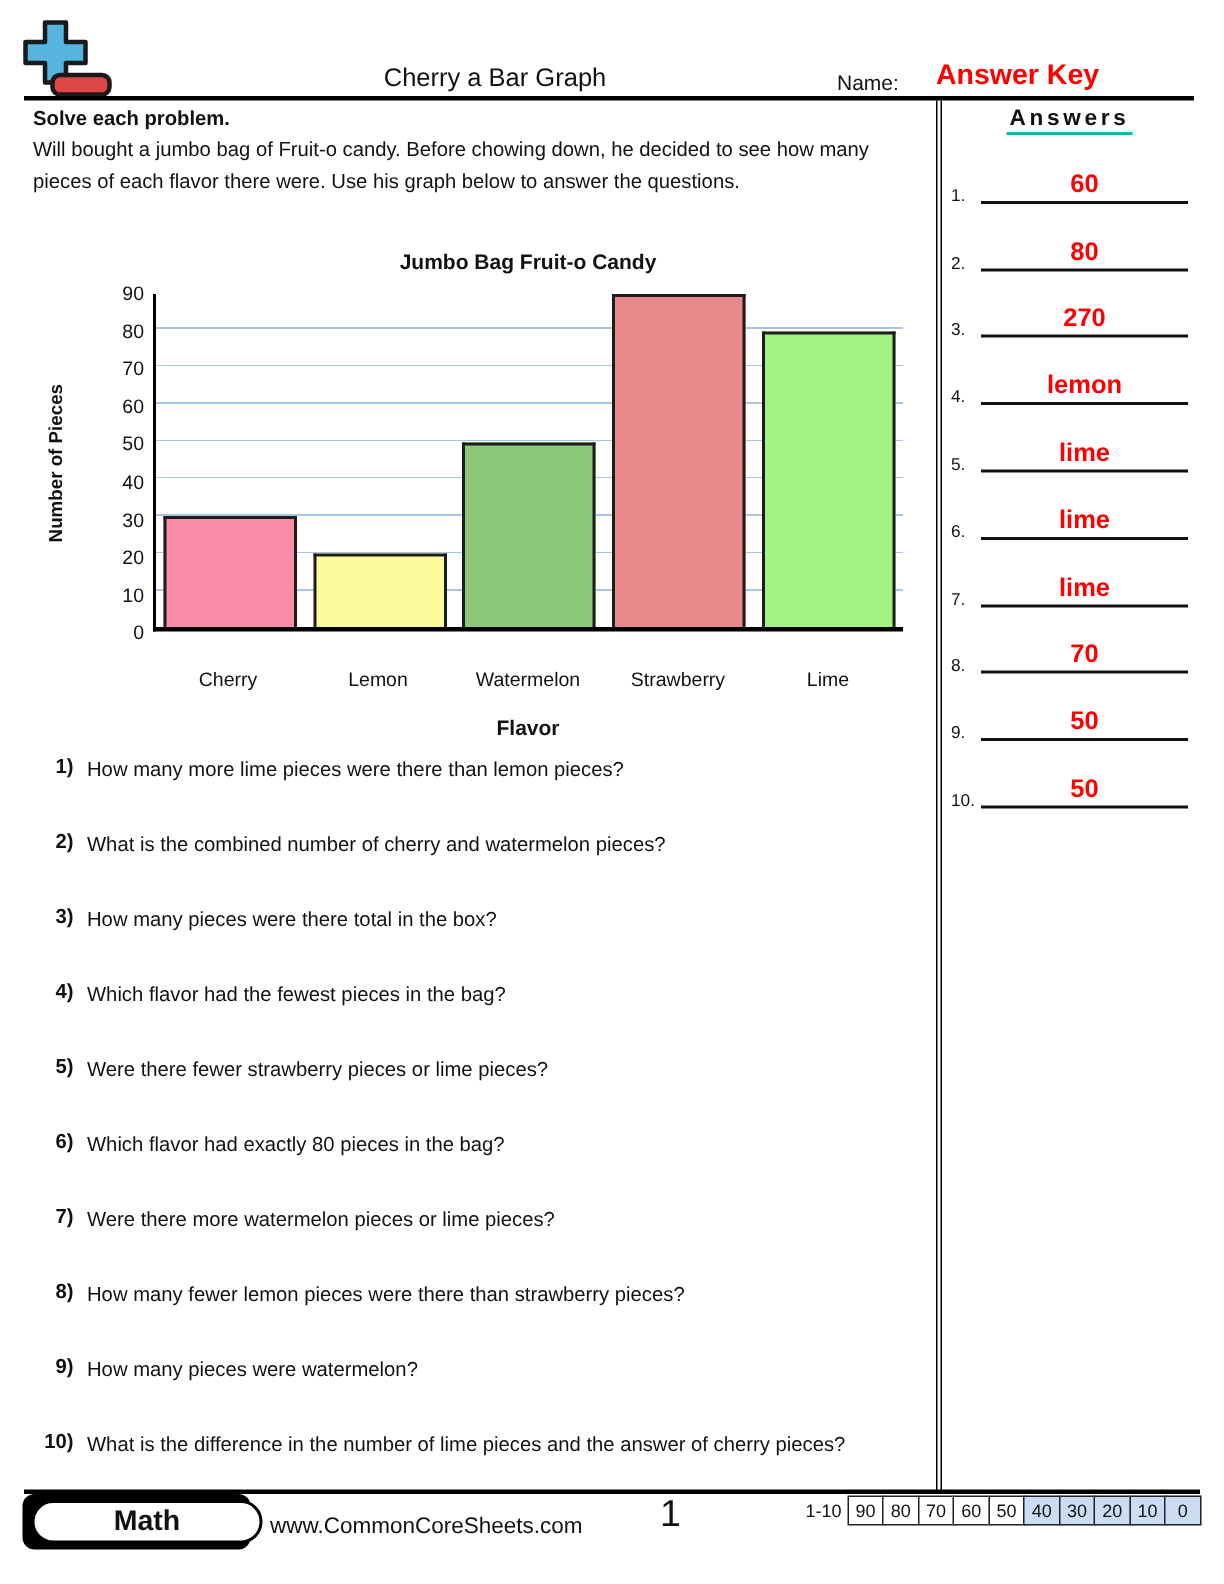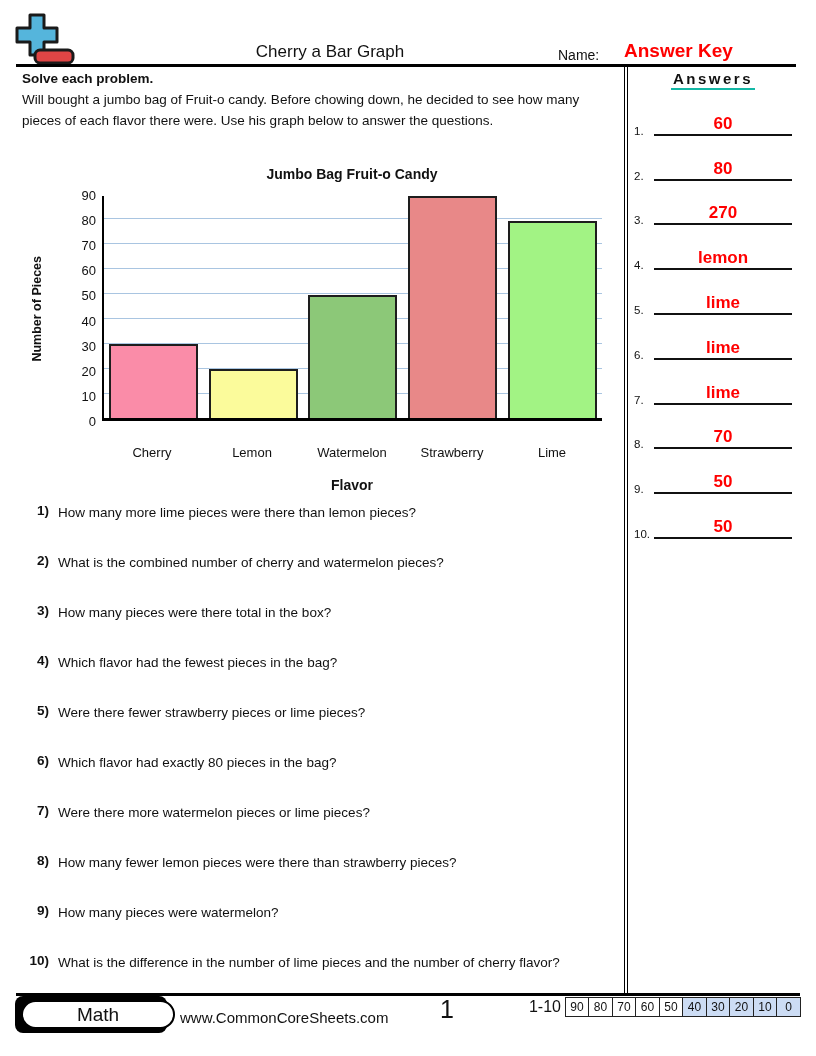--- a/index.html
+++ b/index.html
@@ -58,25 +58,25 @@
   .anum { position:absolute; left:2px; bottom:4px; font-size:11.5px; }
   .aline { position:absolute; left:22px; right:2px; bottom:5px; border-bottom:2px solid #111;
            text-align:center; padding-bottom:1px; }
   .aval { color:var(--accent); font-weight:bold; font-size:17px; line-height:1.05; }
 
   
   .footer-rule { position:absolute; left:16px; top:993px; width:784px; height:2.5px; background:#000; }
   .math-logo { position:absolute; left:15px; top:996px; width:152px; height:37px; background:#000; border-radius:8px; }
   .math-pill { position:absolute; left:6px; top:4px; right:-8px; bottom:4px; background:#fff;
                border:2.5px solid #000; border-radius:16px; display:flex; align-items:center; justify-content:center; }
-  .math-pill span { font-weight:normal; font-size:19px; }
+  .math-pill span { font-weight:bold; font-size:19px; }
   .site-url { position:absolute; left:180px; top:1009px; font-size:15px; }
   .page-num { position:absolute; left:397px; top:995px; width:100px; text-align:center; font-size:25px; }
   .score { position:absolute; right:15px; top:997px; display:flex; align-items:center; }
-  .score-label { font-size:16px; margin-right:5px; }
+  .score-label { font-size:12px; margin-right:5px; }
   .score-cell { width:25px; height:20px; border:1.5px solid #222; margin-left:-1.5px; text-align:center;
                 font-size:12px; line-height:18px; background:#fff; }
 </style>
 </head>
 <body>
 
 <div class="page">
 
   <svg class="logo" width="68" height="56" viewBox="0 0 68 56">
     <path d="M 16 3 h 14 v 13 h 13 v 14 h -13 v 13 h -14 v -13 h -13 v -14 h 13 z" stroke="#1a1a1a" stroke-width="3" stroke-linejoin="round" fill="#55b5dc"></path>
@@ -172,21 +172,21 @@
     <div class="q">
       <span class="qnum">8)</span>
       <span class="qtext">How many fewer lemon pieces were there than strawberry pieces?</span>
     </div>
     <div class="q">
       <span class="qnum">9)</span>
       <span class="qtext">How many pieces were watermelon?</span>
     </div>
     <div class="q">
       <span class="qnum">10)</span>
-      <span class="qtext">What is the difference in the number of lime pieces and the number of cherry flavor?</span>
+      <span class="qtext">What is the difference in the number of lime pieces and the answer of cherry pieces?</span>
     </div>
   </div>
 
   <aside class="answers-col">
     <div class="answers-head-wrap">
       <span class="answers-head">Answers</span>
     </div>
     <div class="answer-rows">
       <div class="answer-row">
         <span class="anum">1.</span>

